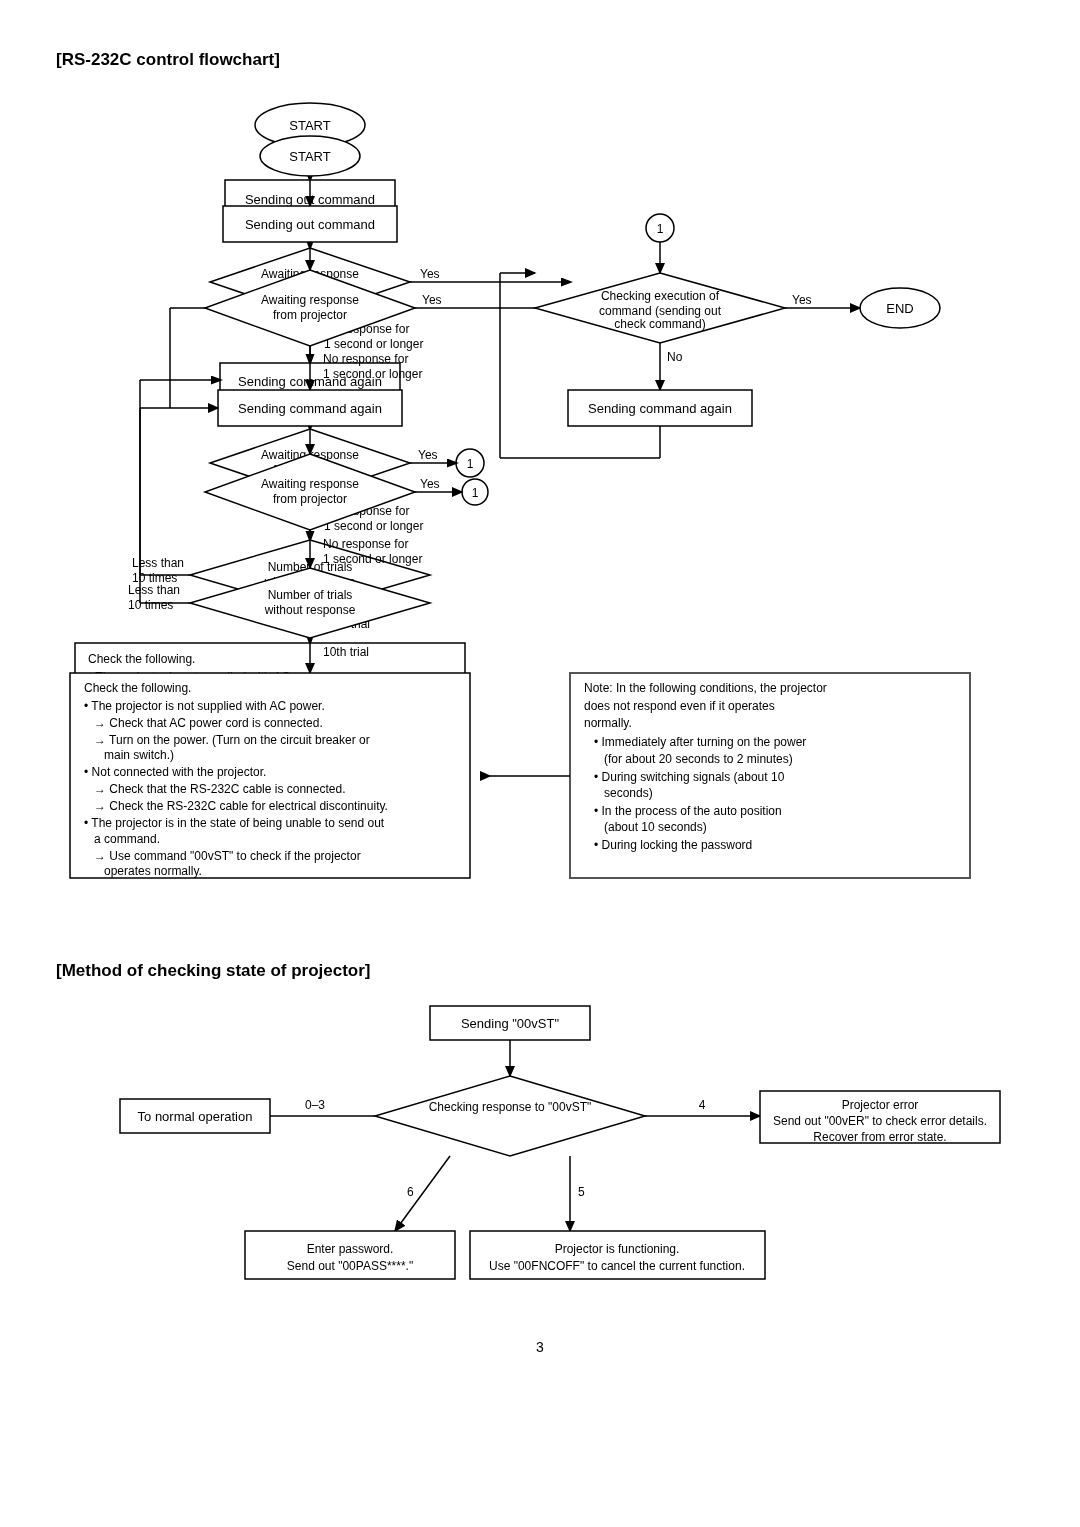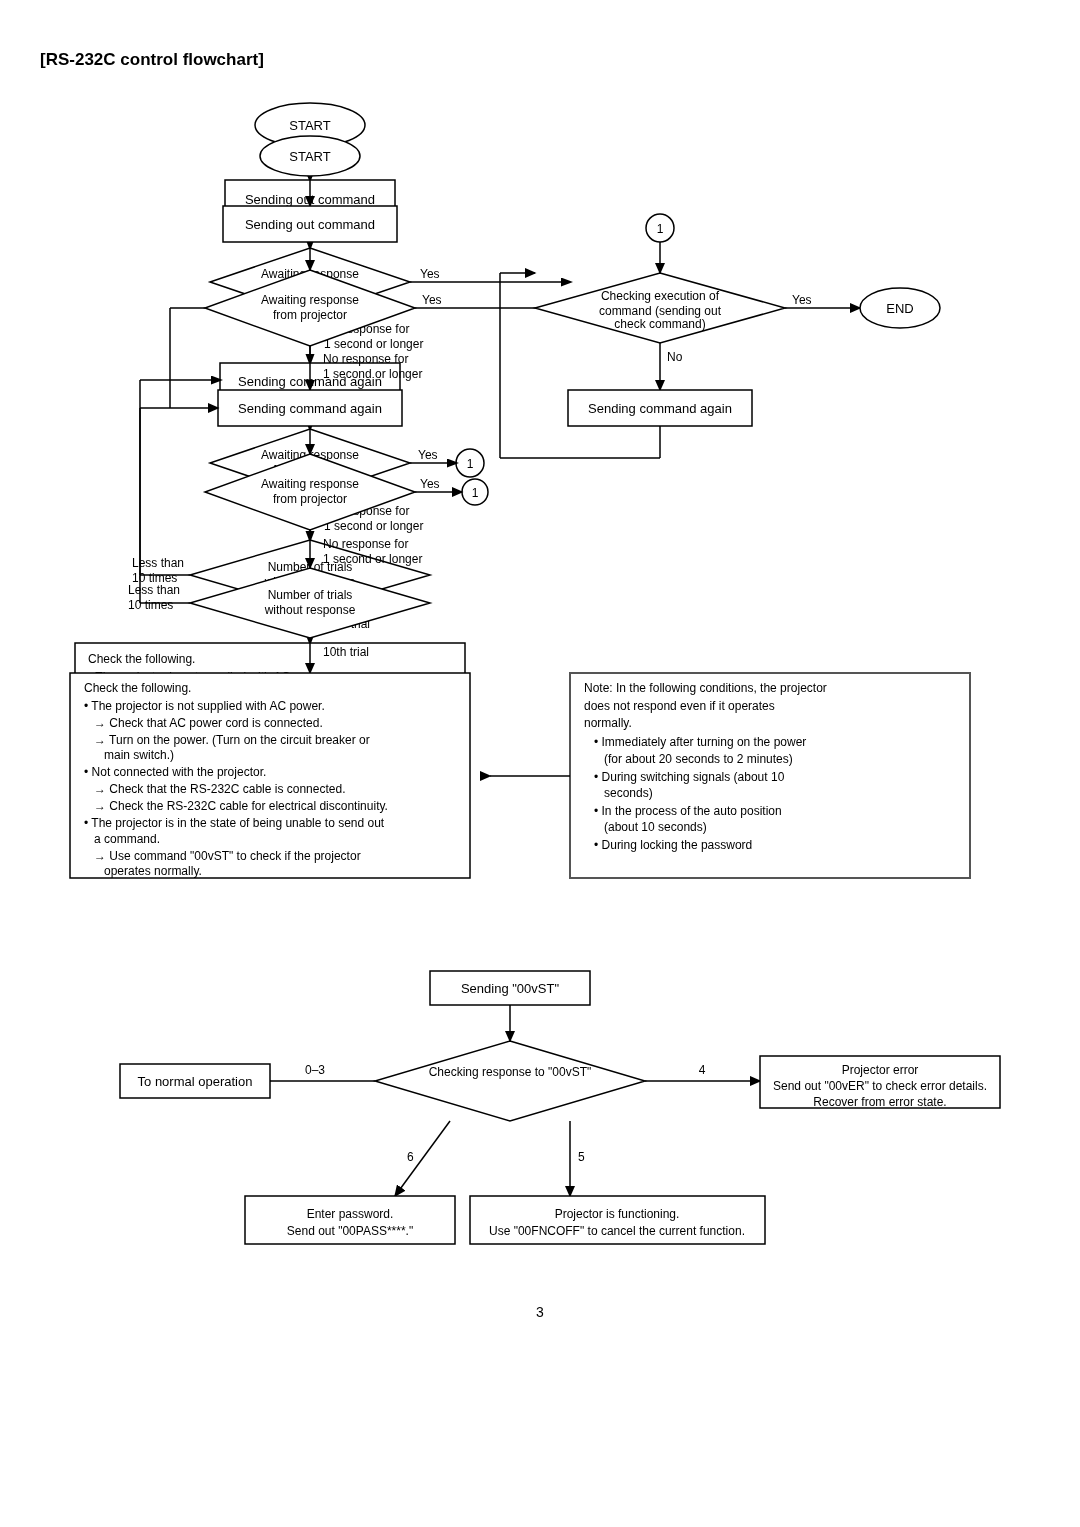--- a/index.html
+++ b/index.html
@@ -24,21 +24,21 @@
       overflow: visible;
     }
     .page-number {
       text-align: center;
       margin-top: 30px;
       font-size: 14px;
     }
     .section-title {
       font-size: 17px;
       font-weight: bold;
-      margin: 20px 0 15px 0;
+      margin: 20px 0 15px 16px;
     }
   </style>
 </head>
 <body>
 
 <div class="page">
   <div class="section-title">[RS-232C control  flowchart]</div>
 
   <div class="flowchart-container">
     <svg width="980" height="680" viewBox="0 0 980 680">
@@ -253,20 +253,21 @@
       <text x="554" y="697" font-size="12" font-family="Arial">• In the process of the auto position</text>
       <text x="564" y="713" font-size="12" font-family="Arial">(about 10 seconds)</text>
       <text x="554" y="731" font-size="12" font-family="Arial">• During locking the password</text>
 
       <line x1="530" y1="658" x2="450" y2="658" stroke="black" stroke-width="1.5" marker-end="url(#arr-left)"></line>
 
     </svg>
   </div>
 
   <div style="margin-top: 40px;">
+    <div class="section-title">[Method of checking state of projector]</div>
 
     <svg width="980" height="310" viewBox="0 0 980 310">
       <defs>
         <marker id="arr2" markerWidth="8" markerHeight="7" refX="7" refY="3.5" orient="auto">
           <polygon points="0 0, 8 3.5, 0 7" fill="#000"></polygon>
         </marker>
         <marker id="arr2-left" markerWidth="8" markerHeight="7" refX="1" refY="3.5" orient="auto">
           <polygon points="8 0, 0 3.5, 8 7" fill="#000"></polygon>
         </marker>
       </defs>

